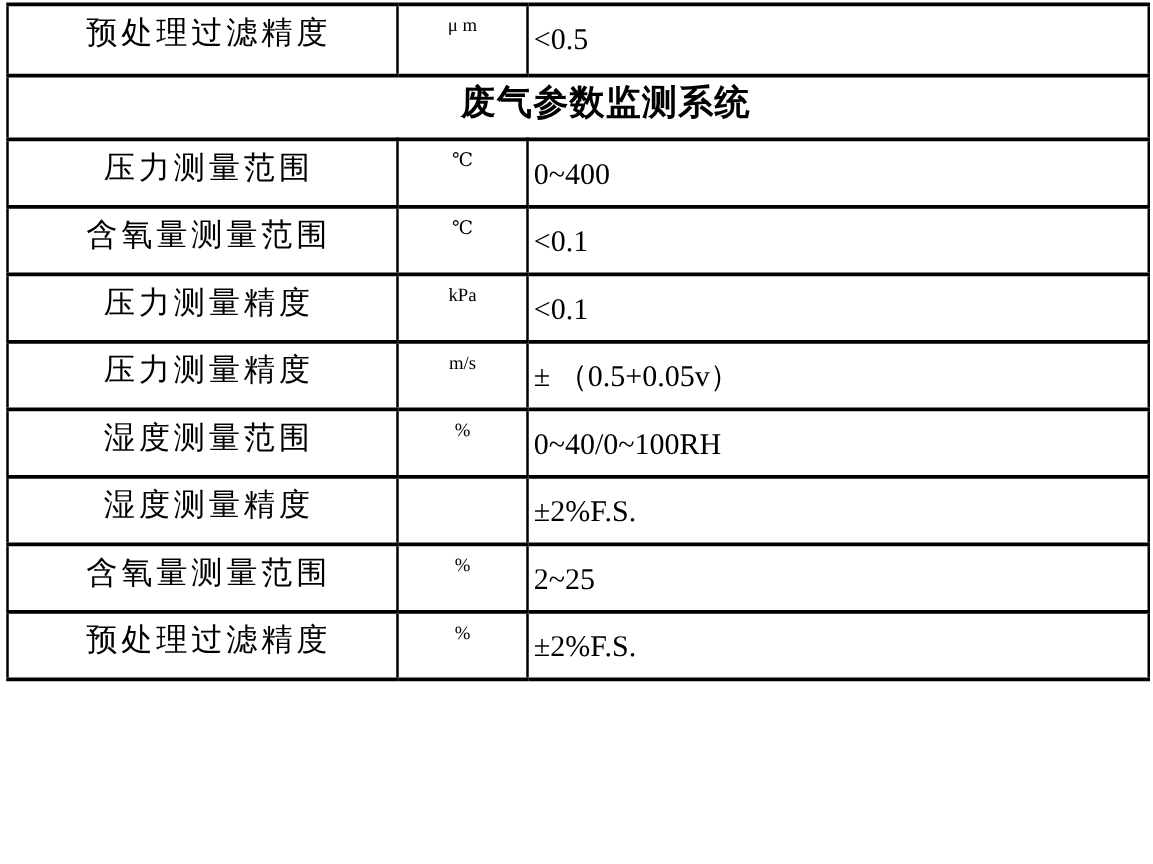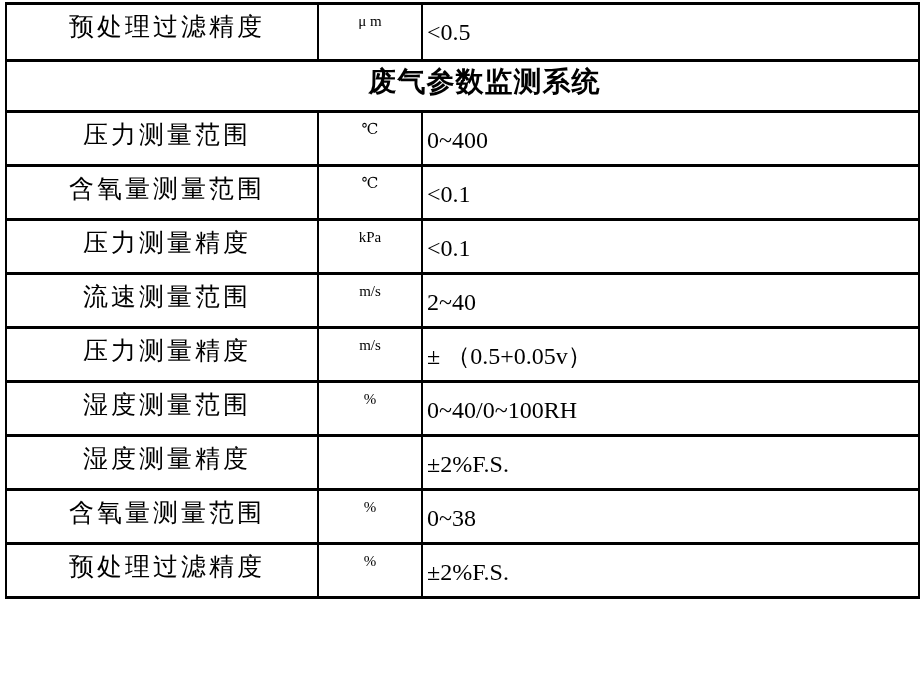--- a/index.html
+++ b/index.html
@@ -84,43 +84,38 @@
       <td class="param-cell">含氧量测量范围</td>
       <td class="unit-cell">℃</td>
       <td class="value-cell">&lt;0.1</td>
     </tr>
     <tr class="row-body">
       <td class="param-cell">压力测量精度</td>
       <td class="unit-cell">kPa</td>
       <td class="value-cell">&lt;0.1</td>
     </tr>
     <tr class="row-body">
-      <td class="param-cell">流速测量范围</td>
-      <td class="unit-cell">m/s</td>
-      <td class="value-cell">2~40</td>
-    </tr>
-    <tr class="row-body">
       <td class="param-cell">压力测量精度</td>
       <td class="unit-cell">m/s</td>
       <td class="value-cell">± （0.5+0.05v）</td>
     </tr>
     <tr class="row-body">
       <td class="param-cell">湿度测量范围</td>
       <td class="unit-cell">%</td>
       <td class="value-cell">0~40/0~100RH</td>
     </tr>
     <tr class="row-body">
       <td class="param-cell">湿度测量精度</td>
       <td class="unit-cell"></td>
       <td class="value-cell">±2%F.S.</td>
     </tr>
     <tr class="row-body">
       <td class="param-cell">含氧量测量范围</td>
       <td class="unit-cell">%</td>
-      <td class="value-cell">0~38</td>
+      <td class="value-cell">2~25</td>
     </tr>
     <tr class="row-body">
       <td class="param-cell">预处理过滤精度</td>
       <td class="unit-cell">%</td>
       <td class="value-cell">±2%F.S.</td>
     </tr>
   </tbody>
 </table>
 
 </body></html>

